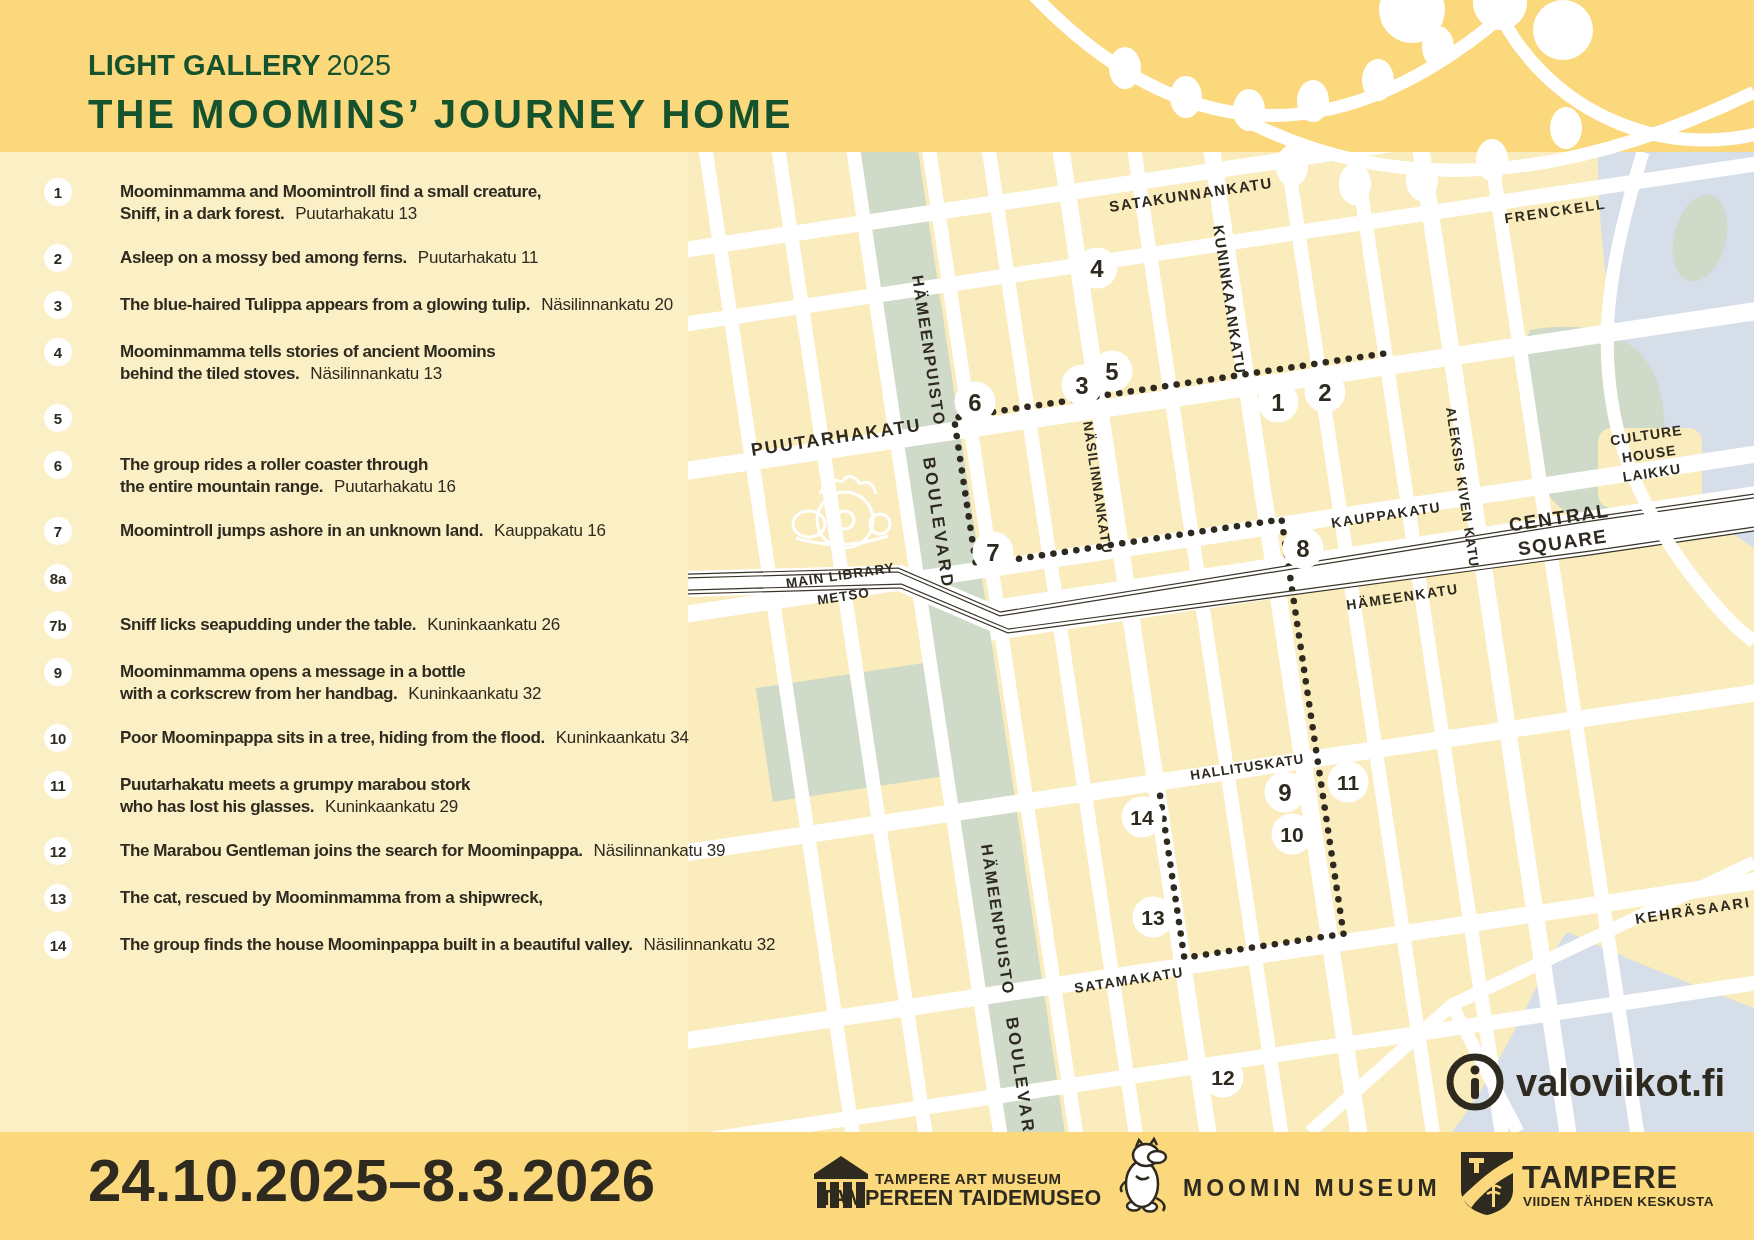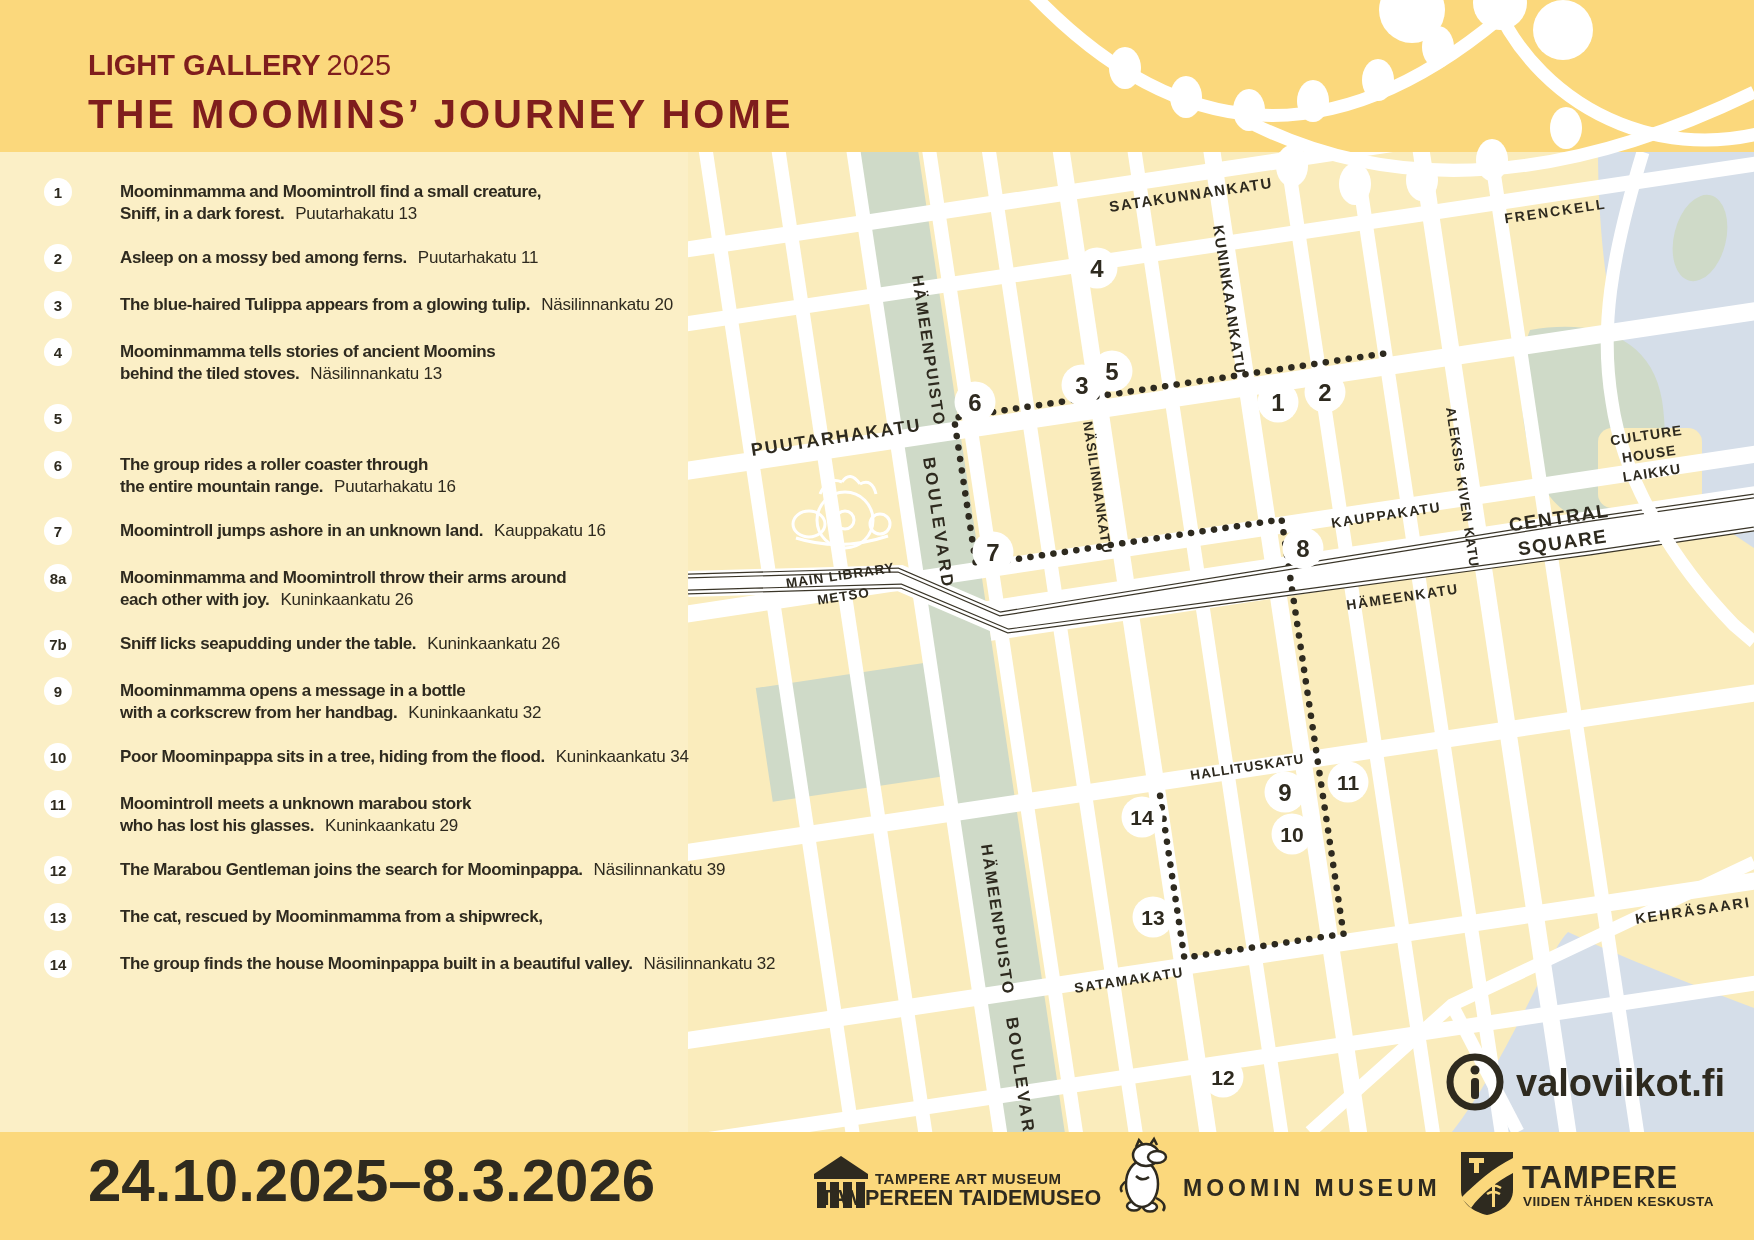--- a/index.html
+++ b/index.html
@@ -3,21 +3,21 @@
 <meta charset="utf-8">
 <style>
   html,body{margin:0;padding:0;}
   body{width:1754px;height:1240px;position:relative;overflow:hidden;
        font-family:"Liberation Sans",sans-serif;background:#FBEFC6;color:#2E2A1F;}
   #poster-svg{position:absolute;top:0;left:0;}
   svg text{font-family:"Liberation Sans",sans-serif;}
   .maplbl{font-weight:700;fill:#2E2A1F;}
   .marker-num{font-weight:800;fill:#2E2A1F;text-anchor:middle;}
 
-  .title{position:absolute;left:88px;top:48px;z-index:6;color:#7f1d1d;}
+  .title{position:absolute;left:88px;top:48px;z-index:6;color:#14532d;}
   .t1{font-size:29px;font-weight:800;letter-spacing:0px;line-height:34px;}
   .t1 .yr{font-weight:400;margin-left:6px;}
   .t2{font-size:40px;font-weight:700;letter-spacing:3px;line-height:56px;margin-top:4px;}
 
   .stops{position:absolute;left:44px;top:181px;width:700px;z-index:6;}
   .stop{display:flex;align-items:flex-start;margin-bottom:22px;}
   .badge{flex:0 0 28px;height:28px;background:#fff;border-radius:50%;
          display:flex;align-items:center;justify-content:center;
          font-weight:700;font-size:15px;margin-right:16px;margin-top:-3px;}
   .stoptext{white-space:nowrap;margin-left:32px;}
@@ -308,24 +308,20 @@
       </div>
     </div>
     <div class="stop">
       <span class="badge">7</span>
       <div class="stoptext">
         <div class="line"><span class="desc">Moomintroll jumps ashore in an unknown land.</span><span class="addr">Kauppakatu 16</span></div>
       </div>
     </div>
     <div class="stop">
       <span class="badge">8a</span>
-      <div class="stoptext">
-        <div class="line"><span class="desc">Moominmamma and Moomintroll throw their arms around</span></div>
-        <div class="line"><span class="desc">each other with joy.</span><span class="addr">Kuninkaankatu 26</span></div>
-      </div>
     </div>
     <div class="stop">
       <span class="badge">7b</span>
       <div class="stoptext">
         <div class="line"><span class="desc">Sniff licks seapudding under the table.</span><span class="addr">Kuninkaankatu 26</span></div>
       </div>
     </div>
     <div class="stop">
       <span class="badge">9</span>
       <div class="stoptext">
@@ -335,21 +331,21 @@
     </div>
     <div class="stop">
       <span class="badge">10</span>
       <div class="stoptext">
         <div class="line"><span class="desc">Poor Moominpappa sits in a tree, hiding from the flood.</span><span class="addr">Kuninkaankatu 34</span></div>
       </div>
     </div>
     <div class="stop">
       <span class="badge">11</span>
       <div class="stoptext">
-        <div class="line"><span class="desc">Moomintroll meets a unknown marabou stork</span></div>
+        <div class="line"><span class="desc">Puutarhakatu meets a grumpy marabou stork</span></div>
         <div class="line"><span class="desc">who has lost his glasses.</span><span class="addr">Kuninkaankatu 29</span></div>
       </div>
     </div>
     <div class="stop">
       <span class="badge">12</span>
       <div class="stoptext">
         <div class="line"><span class="desc">The Marabou Gentleman joins the search for Moominpappa.</span><span class="addr">Näsilinnankatu 39</span></div>
       </div>
     </div>
     <div class="stop">

